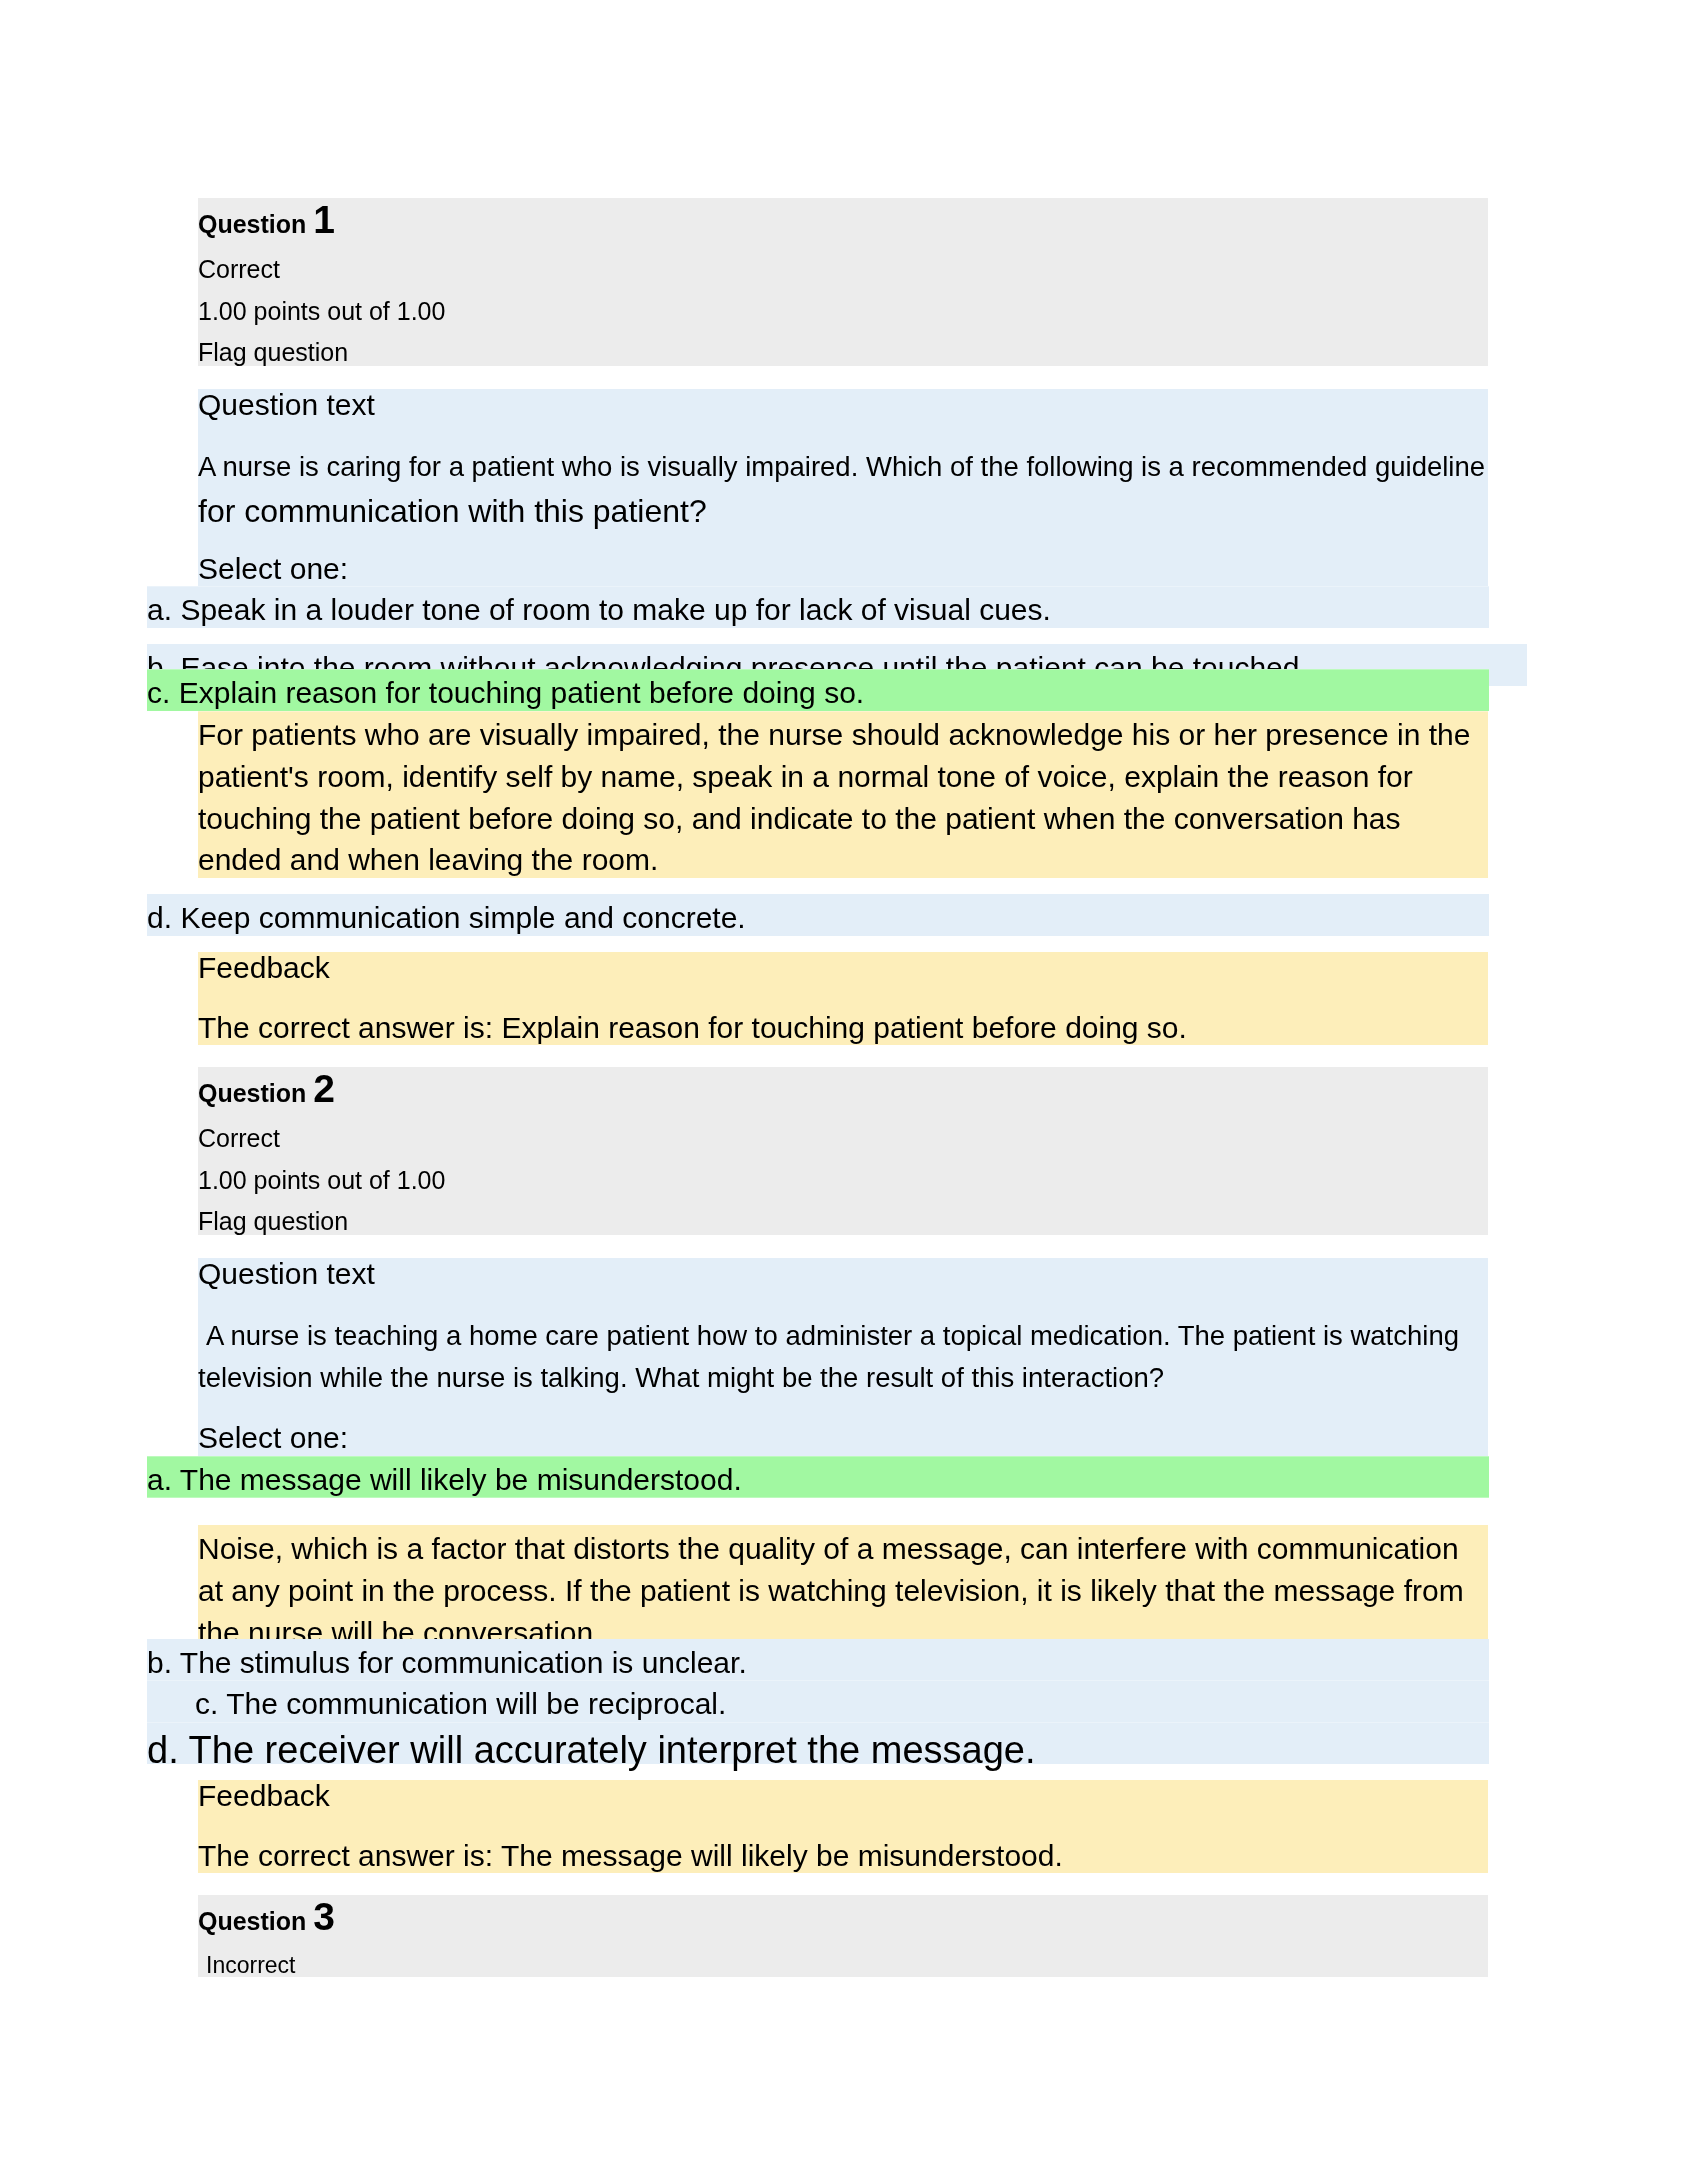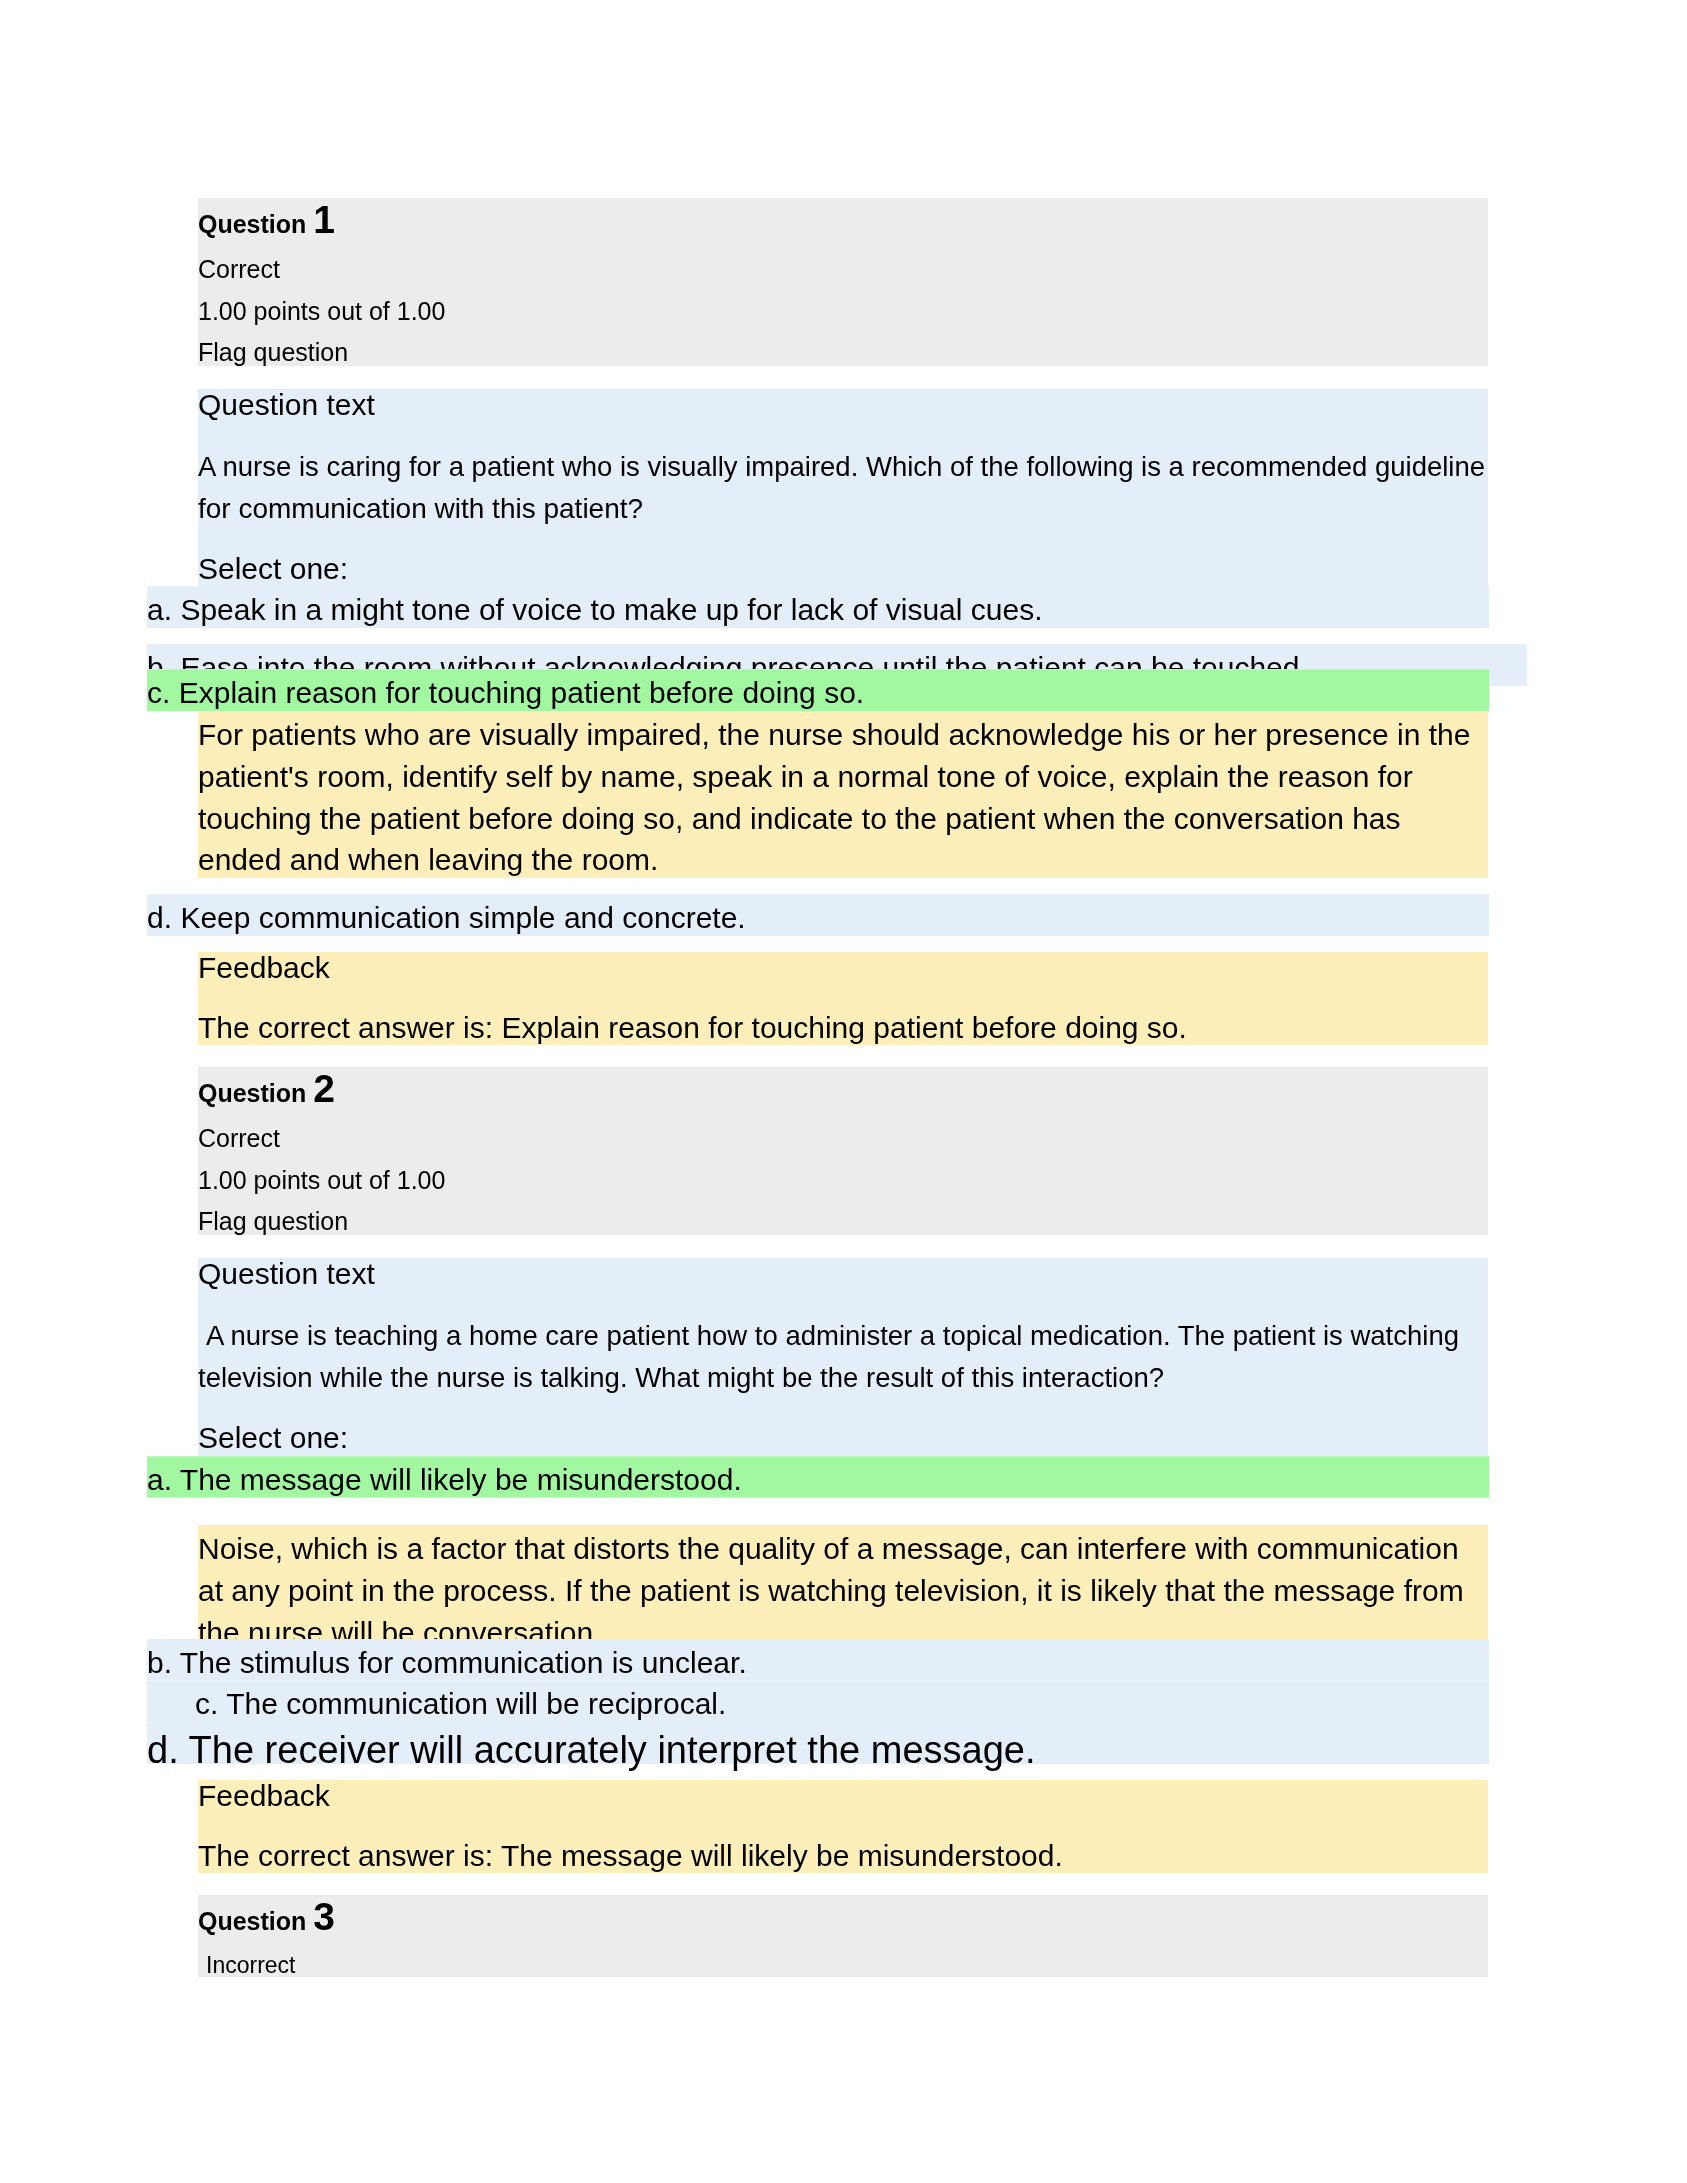--- a/index.html
+++ b/index.html
@@ -29,26 +29,26 @@
 <div class="page">
   <div class="box" style="left:198px;top:198px;width:1290px;height:168px;background:var(--info);">
     <div class="tx head" style="left:0px;top:-0.1px;"><span class="qw">Question</span><span class="sp"> </span><span class="qn">1</span></div>
     <div class="tx" style="left:0px;top:57px;font-size:25px;">Correct</div>
     <div class="tx" style="left:0px;top:99px;font-size:25px;">1.00 points out of 1.00</div>
     <div class="tx" style="left:0px;top:140px;font-size:25px;">Flag question</div>
   </div>
   <div class="box" style="left:198px;top:389px;width:1290px;height:198px;background:var(--qbg);">
     <div class="tx" style="left:0px;top:-0.7px;font-size:30px;">Question text</div>
     <div class="tx" style="left:0px;top:62px;font-size:27.5px;">A nurse is caring for a patient who is visually impaired. Which of the following is a recommended guideline</div>
-    <div class="tx" style="left:0px;top:104px;font-size:28px;">for communication with this patient?</div>
+    <div class="tx" style="left:0px;top:104px;font-size:32px;">for communication with this patient?</div>
     <div class="tx" style="left:0px;top:163px;font-size:30px;">Select one:</div>
   </div>
   <div class="seam" style="left:147px;top:586px;width:1342px;"></div>
   <div class="box" style="left:147px;top:586px;width:1342px;height:42px;background:var(--qbg);">
-    <div class="tx" style="left:0px;top:6.8px;font-size:30px;"><span>a.</span><span class="sp"> </span><span>Speak in a might tone of voice to make up for lack of visual cues.</span></div>
+    <div class="tx" style="left:0px;top:6.8px;font-size:30px;"><span>a.</span><span class="sp"> </span><span>Speak in a louder tone of room to make up for lack of visual cues.</span></div>
   </div>
   <div class="seam" style="left:147px;top:628px;width:1342px;"></div>
   <div class="box" style="left:147px;top:628px;width:1380px;height:42px;background:var(--qbg);margin-top:16px;">
     <div class="tx" style="left:0px;top:6.8px;font-size:30px;"><span>b.</span><span class="sp"> </span><span>Ease into the room without acknowledging presence until the patient can be touched.</span></div>
   </div>
   <div class="seam" style="left:147px;top:669px;width:1342px;"></div>
   <div class="box" style="left:147px;top:669px;width:1342px;height:42px;background:var(--ok);">
     <div class="tx" style="left:0px;top:6.8px;font-size:30px;"><span>c.</span><span class="sp"> </span><span>Explain reason for touching patient before doing so.</span></div>
   </div>
   <div class="seam" style="left:147px;top:711px;width:1342px;"></div>

